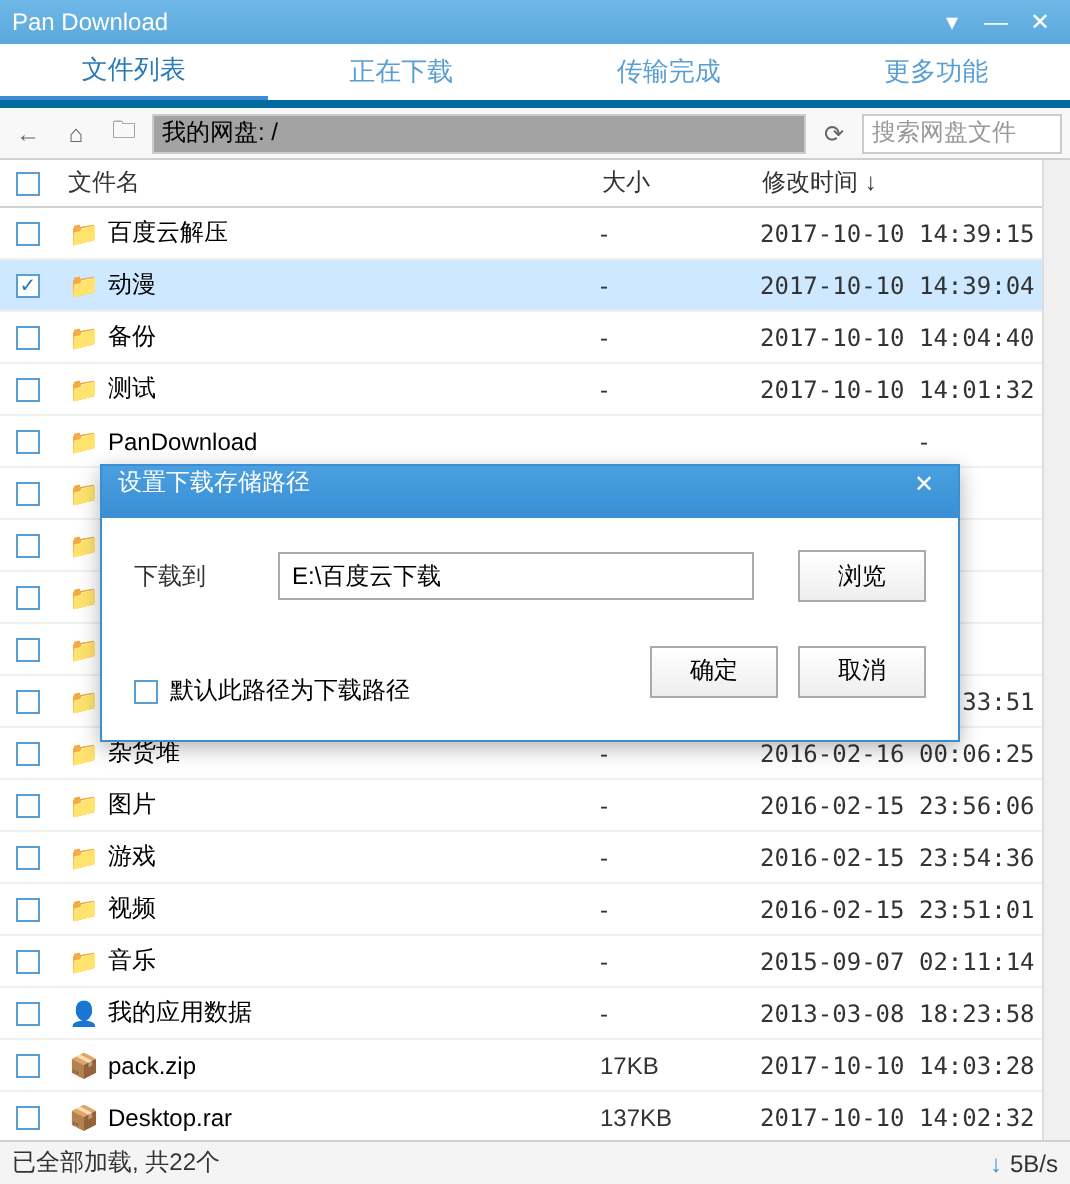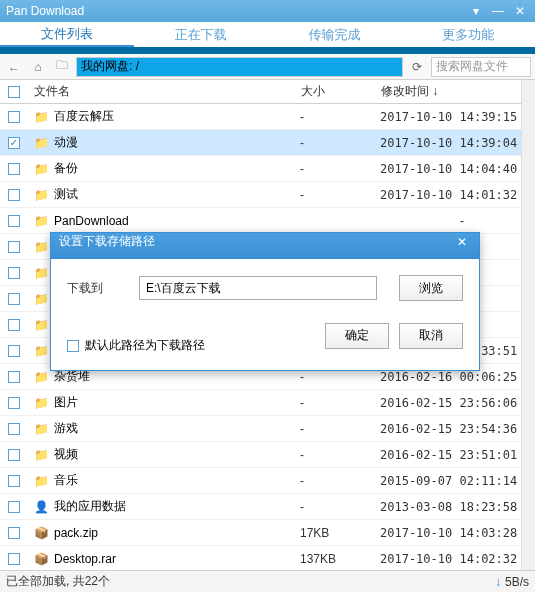--- a/index.html
+++ b/index.html
@@ -1,25 +1,25 @@
 <!DOCTYPE html>
 <html><head>
 <meta charset="utf-8">
 <style>
 * { box-sizing: border-box; margin: 0; padding: 0; }
 body { font-family: "Microsoft YaHei", SimSun, sans-serif; font-size: 12px; background: #fff; width: 535px; height: 592px; overflow: hidden; position: relative; }
 .titlebar { height: 22px; background: linear-gradient(#6fb8e8,#5aa8dc); color: #fff; display: flex; align-items: center; padding: 0 6px; font-size: 12px; }
 .titlebar .title { flex: 1; }
 .titlebar .ctl { width: 18px; height: 14px; margin-left: 4px; display: flex; align-items: center; justify-content: center; cursor: pointer; }
-.tabs { display: flex; height: 32px; border-bottom: 7px solid #0369a1; background: #fff; justify-content: space-between; }
+.tabs { display: flex; height: 32px; border-bottom: 4px solid #0369a1; background: #fff; justify-content: space-between; }
 .tab { flex: 1; display: flex; align-items: center; justify-content: center; color: #5a9fd4; cursor: pointer; font-size: 13px; }
 .tab.active { color: #2a7ab8; border-bottom: 2px solid #3a8fd4; }
 .toolbar { height: 26px; display: flex; align-items: center; border-bottom: 1px solid #d0d0d0; padding: 0 4px; gap: 4px; background: #f8f8f8; }
 .tbtn { width: 20px; height: 20px; display: flex; align-items: center; justify-content: center; cursor: pointer; color: #666; }
-.pathbox { flex: 1; height: 20px; border: 1px solid #ccc; padding: 0 4px; font-size: 12px; background: #0ea5e9; display: flex; }
+.pathbox { flex: 1; height: 20px; border: 1px solid #ccc; padding: 0 4px; font-size: 12px; background: #a3a3a3; display: flex; }
 .searchbox { width: 100px; height: 20px; border: 1px solid #ccc; padding: 0 4px; font-size: 12px; color: #999; background: #fff; display: flex; align-items: center; }
 .header { height: 24px; display: flex; align-items: center; border-bottom: 1px solid #d0d0d0; background: #fff; font-size: 12px; }
 .header .hcell { padding: 0 6px; color: #333; }
 .hcheck { width: 28px; display: flex; justify-content: center; }
 .hname { flex: 1; }
 .hsize { width: 80px; }
 .htime { width: 160px; }
 .listwrap { height: 462px; overflow: hidden; position: relative; border-right: 1px solid #d0d0d0; }
 .row { height: 26px; display: flex; align-items: center; border-bottom: 1px solid #f0f0f0; }
 .row.sel { background: #cde8ff; }

